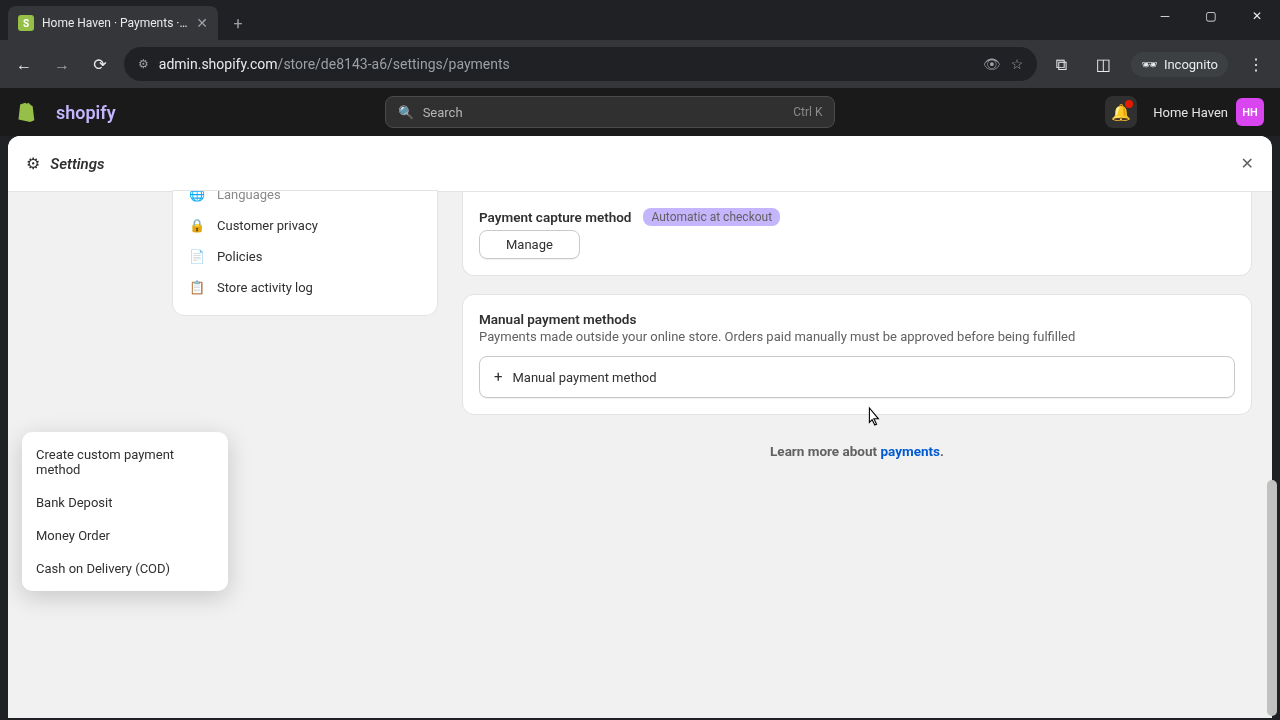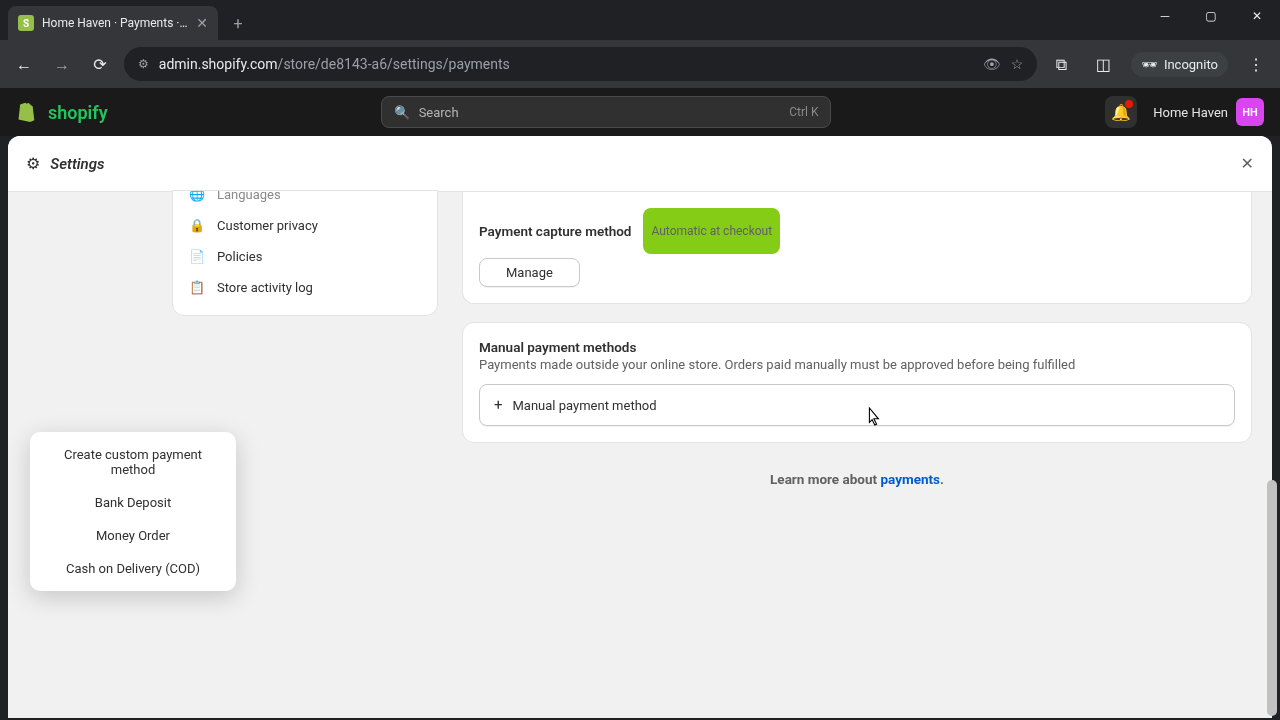--- a/index.html
+++ b/index.html
@@ -20,21 +20,21 @@
 .nav-ico.active { color:#e8eaed; }
 .url-box { flex:1; background:#202124; border-radius:20px; height:34px; display:flex; align-items:center; padding:0 14px; color:#e8eaed; font-size:14px; gap:10px; }
 .url-box .lock { color:#9aa0a6; font-size:12px; }
 .url-box .url { flex:1; color:#9aa0a6; }
 .url-box .url .host { color:#e8eaed; }
 .addr-right { display:flex; align-items:center; gap:14px; color:#e8eaed; }
 .incog { display:flex; align-items:center; gap:6px; background:#3c4043; padding:5px 10px; border-radius:16px; font-size:13px; }
 
 
 .shop-bar { height:48px; background:#1a1a1a; display:flex; align-items:center; padding:0 16px; gap:16px; }
-.shop-logo { color:#22c55e; font-weight:600; font-size:18px; display:flex; align-items:center; gap:12px; }
+.shop-logo { color:#c4b5fd; font-weight:600; font-size:18px; display:flex; align-items:center; gap:20px; }
 .shop-logo svg { width:20px; height:22px; }
 .search-box { margin-left:auto; margin-right:auto; width:450px; height:32px; background:#303030; border:1px solid #4a4a4a; border-radius:8px; display:flex; align-items:center; padding:0 12px; color:#b5b5b5; font-size:13px; gap:8px; }
 .search-box .kbd { margin-left:auto; color:#8a8a8a; font-size:12px; }
 .bell { width:32px; height:32px; background:#303030; border-radius:8px; display:flex; align-items:center; justify-content:center; color:#e3e3e3; position:relative; cursor:pointer; }
 .bell .dot { position:absolute; top:4px; right:4px; width:8px; height:8px; background:#e51c00; border-radius:50%; }
 .store-chip { display:flex; align-items:center; gap:8px; color:#e3e3e3; font-size:13px; cursor:pointer; }
 .store-chip .avatar { width:28px; height:28px; background:#d946ef; border-radius:6px; display:flex; align-items:center; justify-content:center; color:#fff; font-size:11px; font-weight:600; }
 
 
 .settings-wrap { position:absolute; top:136px; left:8px; right:8px; bottom:2px; background:#f1f1f1; border-radius:12px 12px 0 0; overflow:hidden; }
@@ -50,21 +50,21 @@
 .sb-item { display:flex; align-items:center; gap:12px; padding:8px 16px; color:#303030; font-size:13px; cursor:pointer; }
 .sb-item .ico { width:16px; color:#616161; text-align:center; }
 .sb-item.cut { margin-top:-12px; color:#8a8a8a; }
 
 
 .main { flex:1; padding:0 20px 0 24px; }
 .card { background:#fff; border:1px solid #e3e3e3; border-radius:12px; padding:16px; margin-bottom:18px; }
 .card.cut-top { border-radius:0 0 12px 12px; border-top:none; }
 .row-title { display:flex; align-items:center; gap:12px; margin-bottom:4px; }
 .row-title .h { font-weight:600; font-size:13.5px; color:#303030; }
-.badge { background:#84cc16; color:#616161; font-size:12px; padding:16px 8px; border-radius:8px; }
+.badge { background:#c4b5fd; color:#616161; font-size:12px; padding:2px 8px; border-radius:8px; }
 .desc { font-size:13px; color:#616161; margin-bottom:12px; }
 .btn { display:inline-flex; align-items:center; background:#fff; border:1px solid #c9c9c9; border-radius:8px; padding:6px 26px; font-size:13px; color:#303030; cursor:pointer; box-shadow:0 1px 0 rgba(0,0,0,.05); }
 .btn.full { width:100%; justify-content:flex-start; gap:10px; padding:11px 14px; }
 .btn .plus { font-size:15px; color:#303030; }
 .card .h2 { font-weight:600; font-size:13.5px; color:#303030; margin-bottom:2px; }
 .dropdown { position:absolute; background:#fff; border-radius:10px; box-shadow:0 6px 24px rgba(0,0,0,.18); padding:6px 0; width:206px; z-index:50; }
 .dropdown .opt { padding:9px 14px; font-size:13px; color:#303030; cursor:pointer; }
 .learn { text-align:center; font-size:13.5px; color:#616161; margin-top:28px;font-weight:bold; }
 .learn a { color:#005bd3; text-decoration:none; }
 
@@ -181,21 +181,21 @@
           <span class="plus">+</span>
           <span>Manual payment method</span>
         </button>
       </div>
 
 
       <div class="learn">
         <span>Learn more about </span><a href="#">payments</a><span>.</span>
       </div>
 
-      <div class="dropdown" style="left:22px; top:240px;text-align:center;">
+      <div class="dropdown" style="left:14px; top:240px;">
         <div class="opt">Create custom payment method</div>
         <div class="opt">Bank Deposit</div>
         <div class="opt">Money Order</div>
         <div class="opt">Cash on Delivery (COD)</div>
       </div>
     </div>
   </div>
 </div>
 
 <div class="scroll-track">

